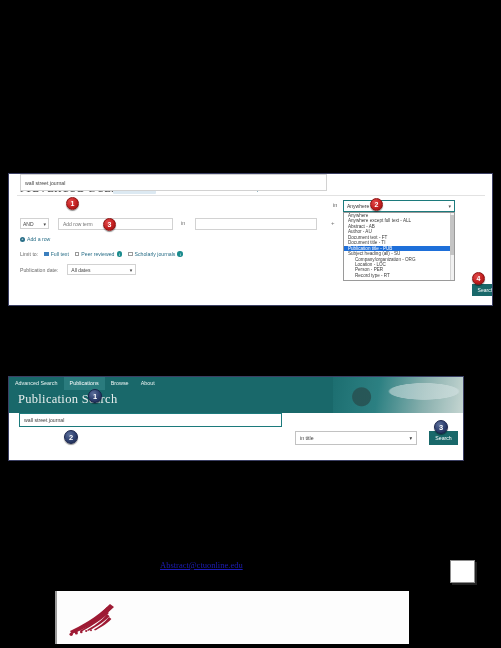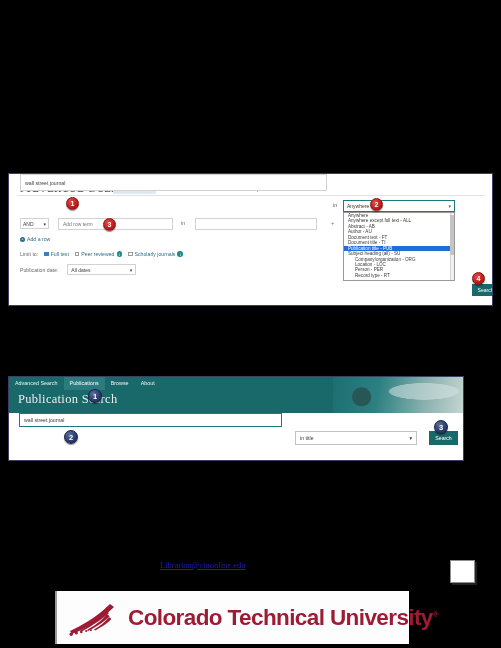--- a/index.html
+++ b/index.html
@@ -417,37 +417,36 @@
       </div>
 
       <button class="pub-search-btn">Search</button>
     </div>
   </div>
 
   <div class="badge-blue" style="left:88px; top:389px;">1</div>
   <div class="badge-blue" style="left:64px; top:430px;">2</div>
   <div class="badge-blue" style="left:434px; top:420px;">3</div>
 
-  <a class="email-link">Librarian@ctuonline.edu</a>
+  <a class="email-link">Abstract@ctuonline.edu</a>
 
   <div class="img-placeholder"></div>
 
   <div class="logo-box">
     <div class="logo-mark">
       <svg width="62" height="36" viewBox="0 0 62 36" xmlns="http://www.w3.org/2000/svg">
         <g fill="#9e1b34">
           <path d="M4 31 c10 -5 26 -13 40 -27 l4 3 C34 21 16 30 6 34 Z"></path>
           <path d="M8 31 c9 -5 22 -12 33 -24 l3.5 2.6 C33 20 17 29 9 33 Z" fill="#9e1b34"></path>
           <path d="M14 30.5 c7.5 -4 18 -10.5 26 -20 l3 2.4 C34 21 21 28.5 15 32 Z"></path>
           <path d="M21 30 c6 -3.5 14 -8.5 20 -16 l2.6 2.2 C37 23 27 28.5 22 31 Z"></path>
           <path d="M28 29.6 c4.6 -2.8 10.5 -6.5 15 -12.5 l2.4 2 C40.5 24.5 33 28.5 29 30.6 Z"></path>
           <circle cx="5.2" cy="34.2" r="1.7"></circle>
           <circle cx="10.4" cy="33.1" r="1.5"></circle>
           <circle cx="15.3" cy="32.0" r="1.3"></circle>
           <circle cx="20.2" cy="31.0" r="1.1"></circle>
           <circle cx="25.0" cy="30.2" r=".95"></circle>
         </g>
       </svg>
     </div>
-    <div class="logo-text"><span>Colorado Technical University</span><span class="logo-reg">®</span></div>
   </div>
 
 </div>
 
 </body></html>

